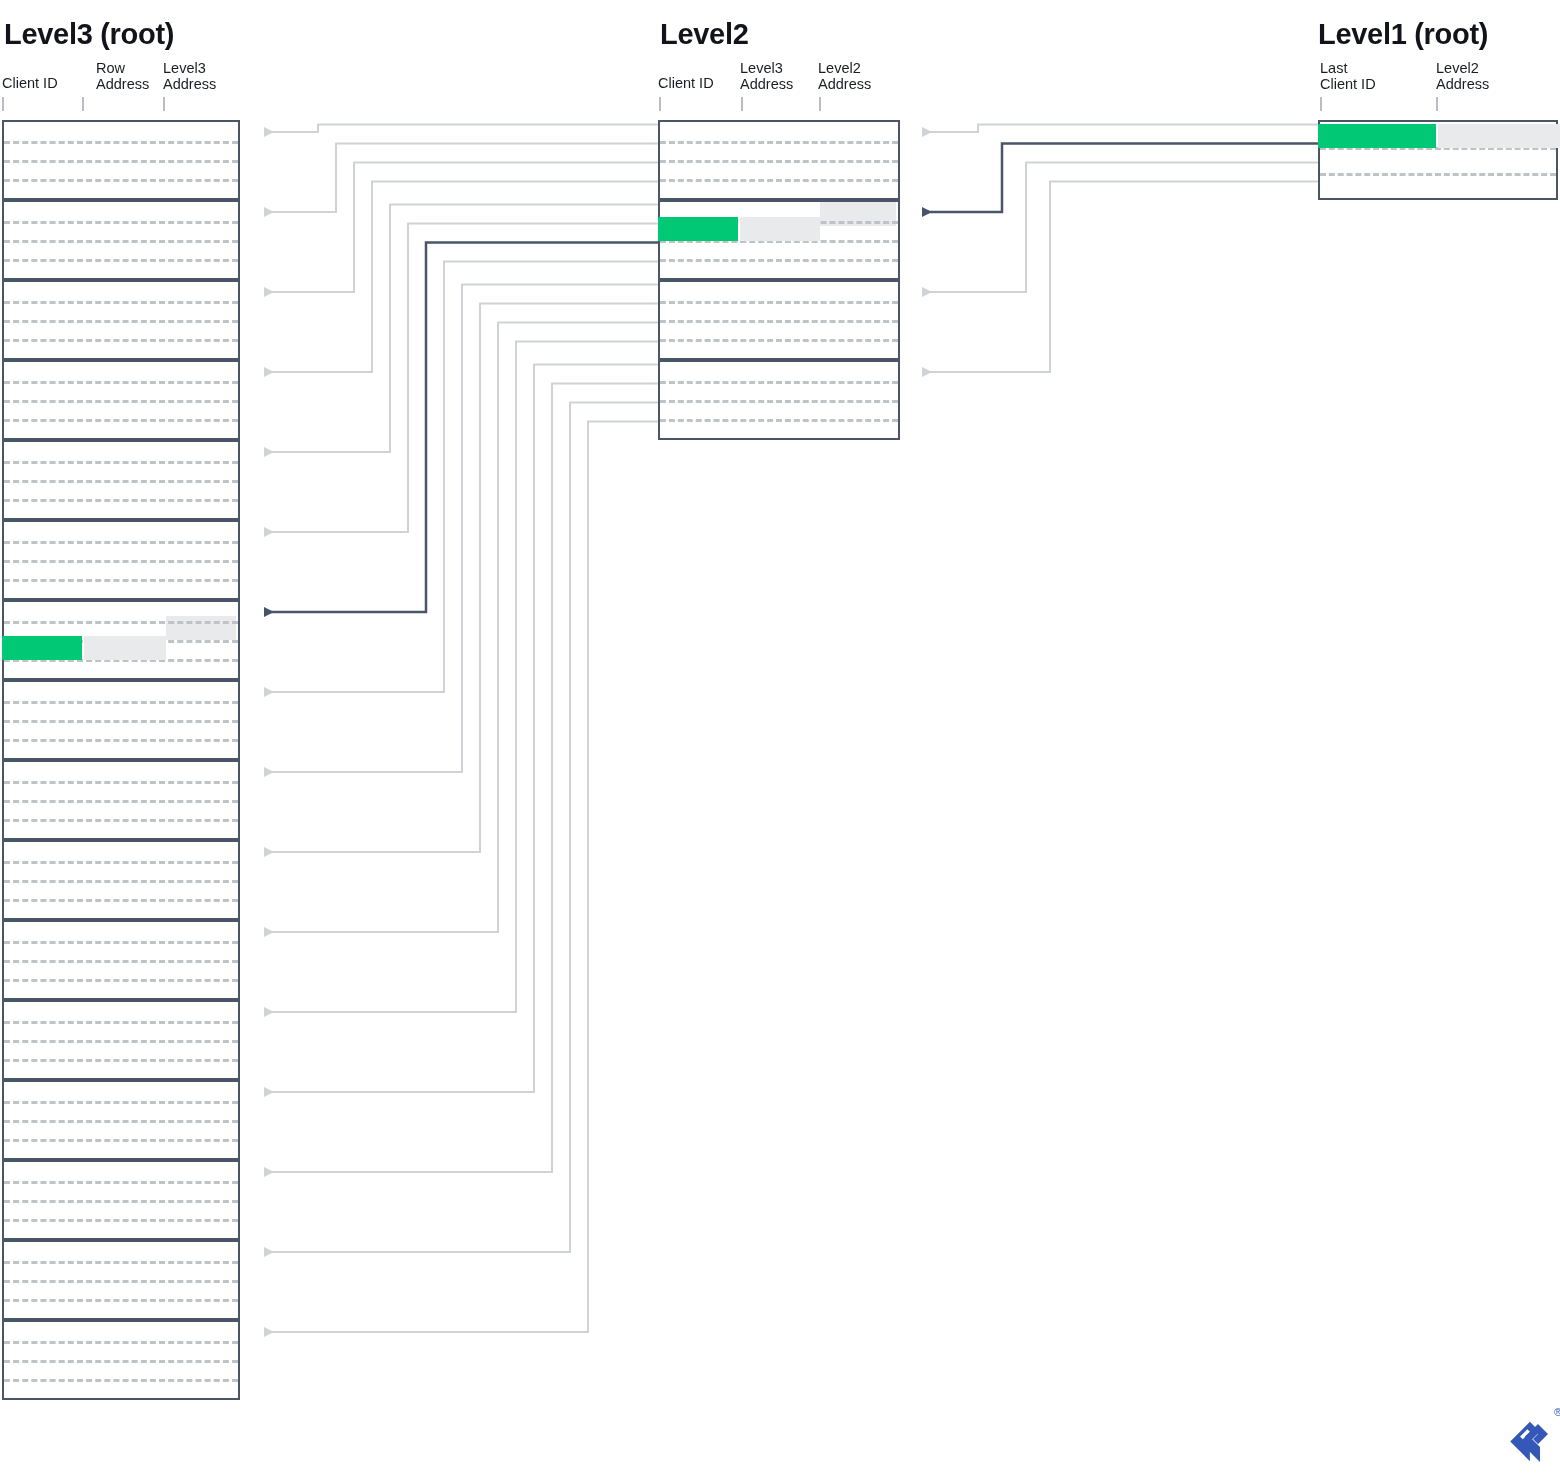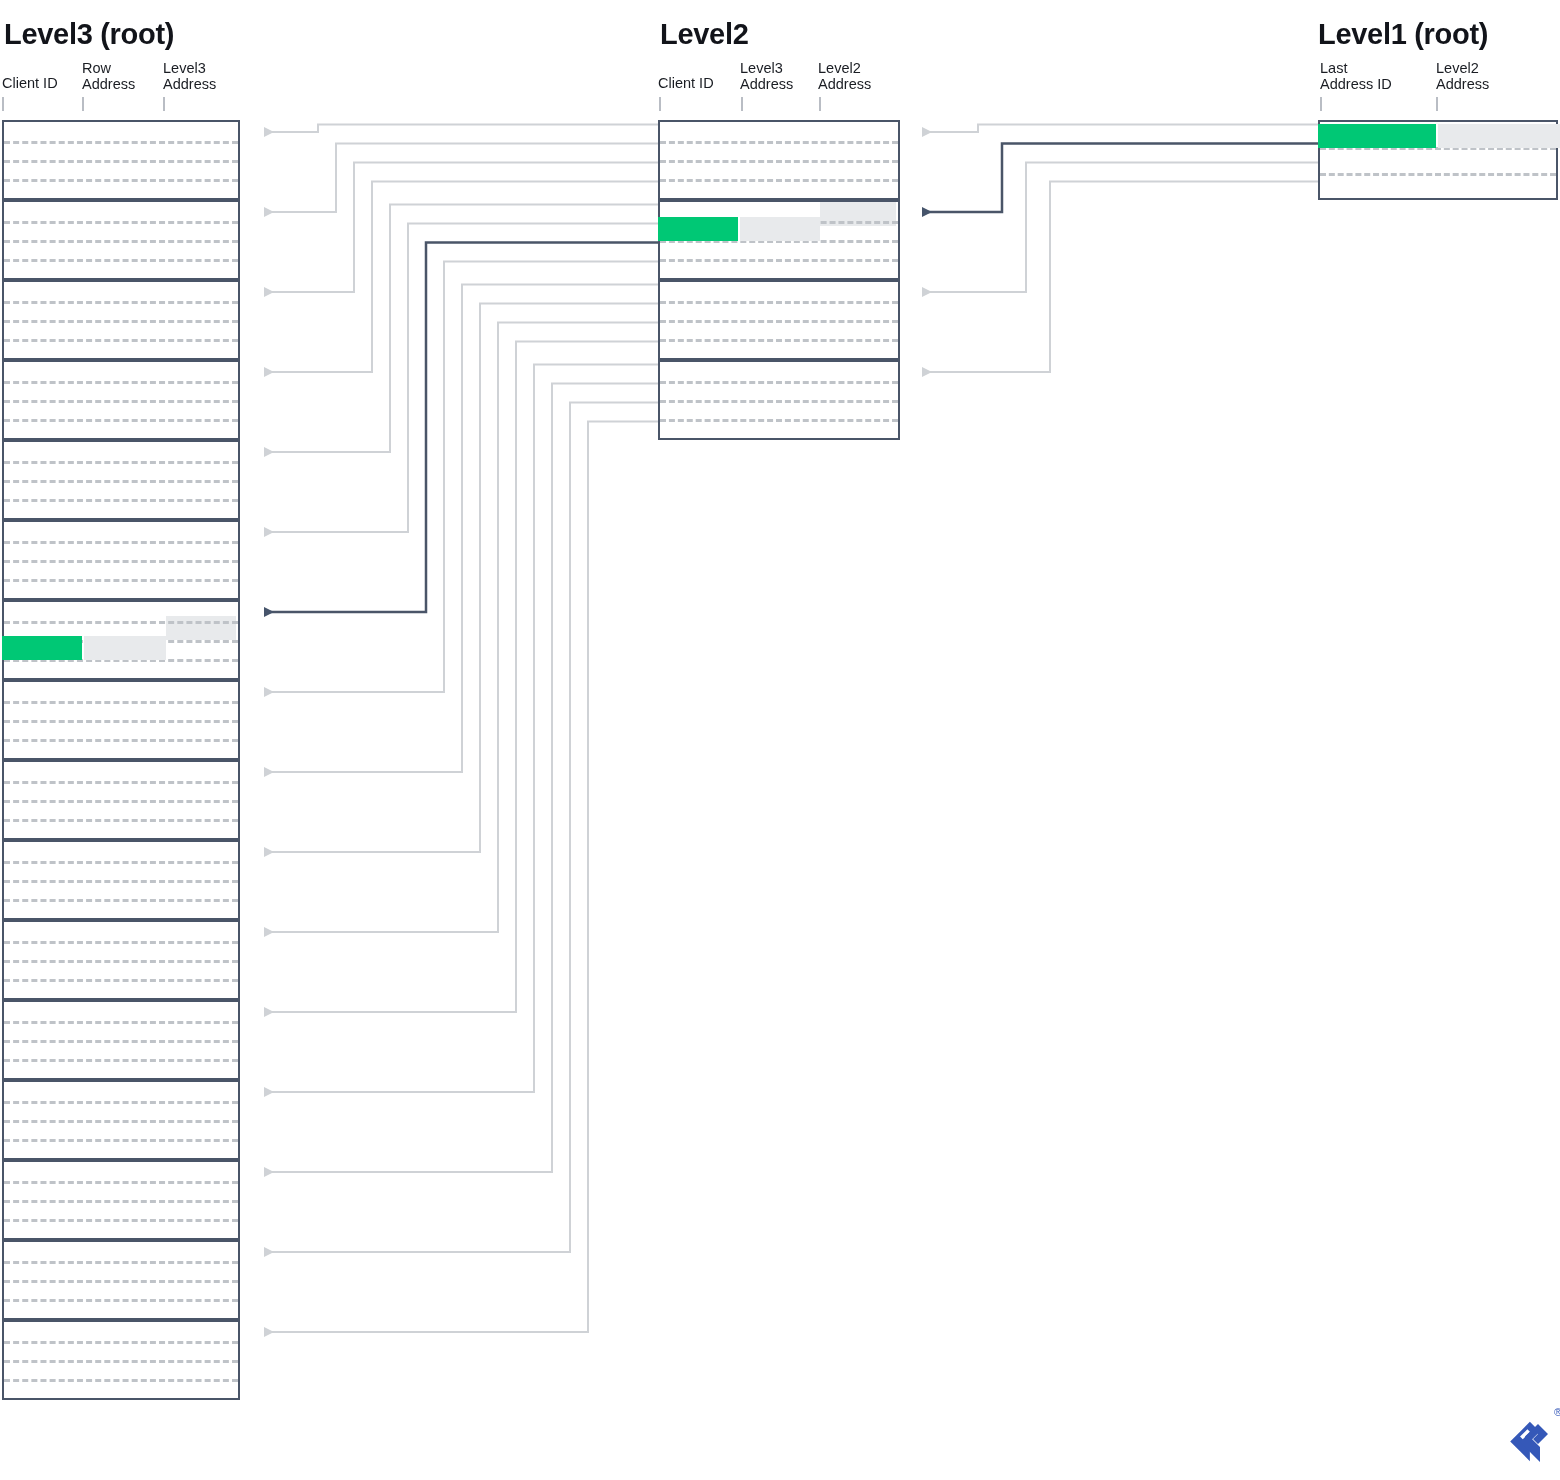--- a/index.html
+++ b/index.html
@@ -84,39 +84,39 @@
 </head>
 <body>
 
 <div id="stage">
 
   <div class="title" style="left:4px; top:18px;">Level3 (root)</div>
   <div class="title" style="left:660px; top:18px;">Level2</div>
   <div class="title" style="left:1318px; top:18px;">Level1 (root)</div>
 
   <div class="col-label" style="left:2px; top:75px;">Client ID</div>
-  <div class="col-label" style="left:82px; top:60px;">Row
+  <div class="col-label" style="left:96px; top:60px;">Row
 Address</div>
   <div class="col-label" style="left:163px; top:60px;">Level3
 Address</div>
   <div class="col-tick" style="left:2px;   top:97px;"></div>
   <div class="col-tick" style="left:82px;  top:97px;"></div>
   <div class="col-tick" style="left:163px; top:97px;"></div>
 
   <div class="col-label" style="left:658px; top:75px;">Client ID</div>
   <div class="col-label" style="left:740px; top:60px;">Level3
 Address</div>
   <div class="col-label" style="left:818px; top:60px;">Level2
 Address</div>
   <div class="col-tick" style="left:659px; top:97px;"></div>
   <div class="col-tick" style="left:741px; top:97px;"></div>
   <div class="col-tick" style="left:819px; top:97px;"></div>
 
   <div class="col-label" style="left:1320px; top:60px;">Last
-Address ID</div>
+Client ID</div>
   <div class="col-label" style="left:1436px; top:60px;">Level2
 Address</div>
   <div class="col-tick" style="left:1320px; top:97px;"></div>
   <div class="col-tick" style="left:1436px; top:97px;"></div>
 
   <div id="tables">
       <div class="panel" style="left: 2px; top: 120px; width: 238px; height: 1280px;"></div>
       <div class="block" style="left: 2px; top: 120px; width: 238px; height: 80px;">
         <div class="dashrow" style="top: 19px;"></div>
         <div class="dashrow" style="top: 38px;"></div>

